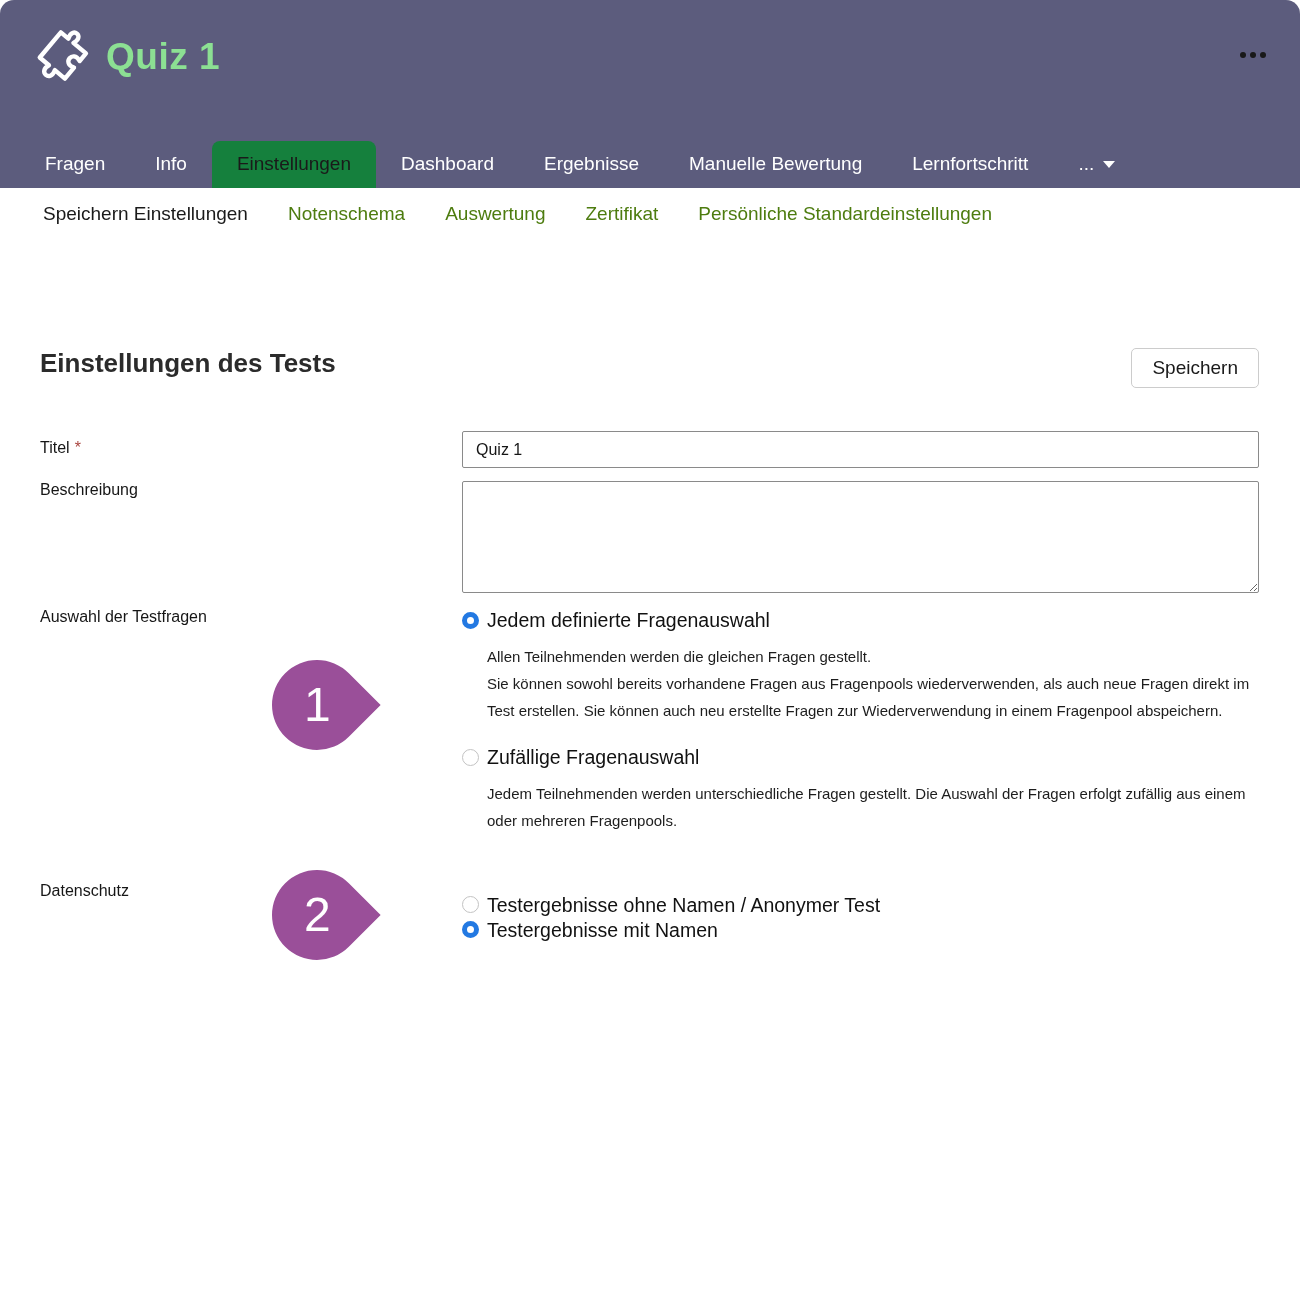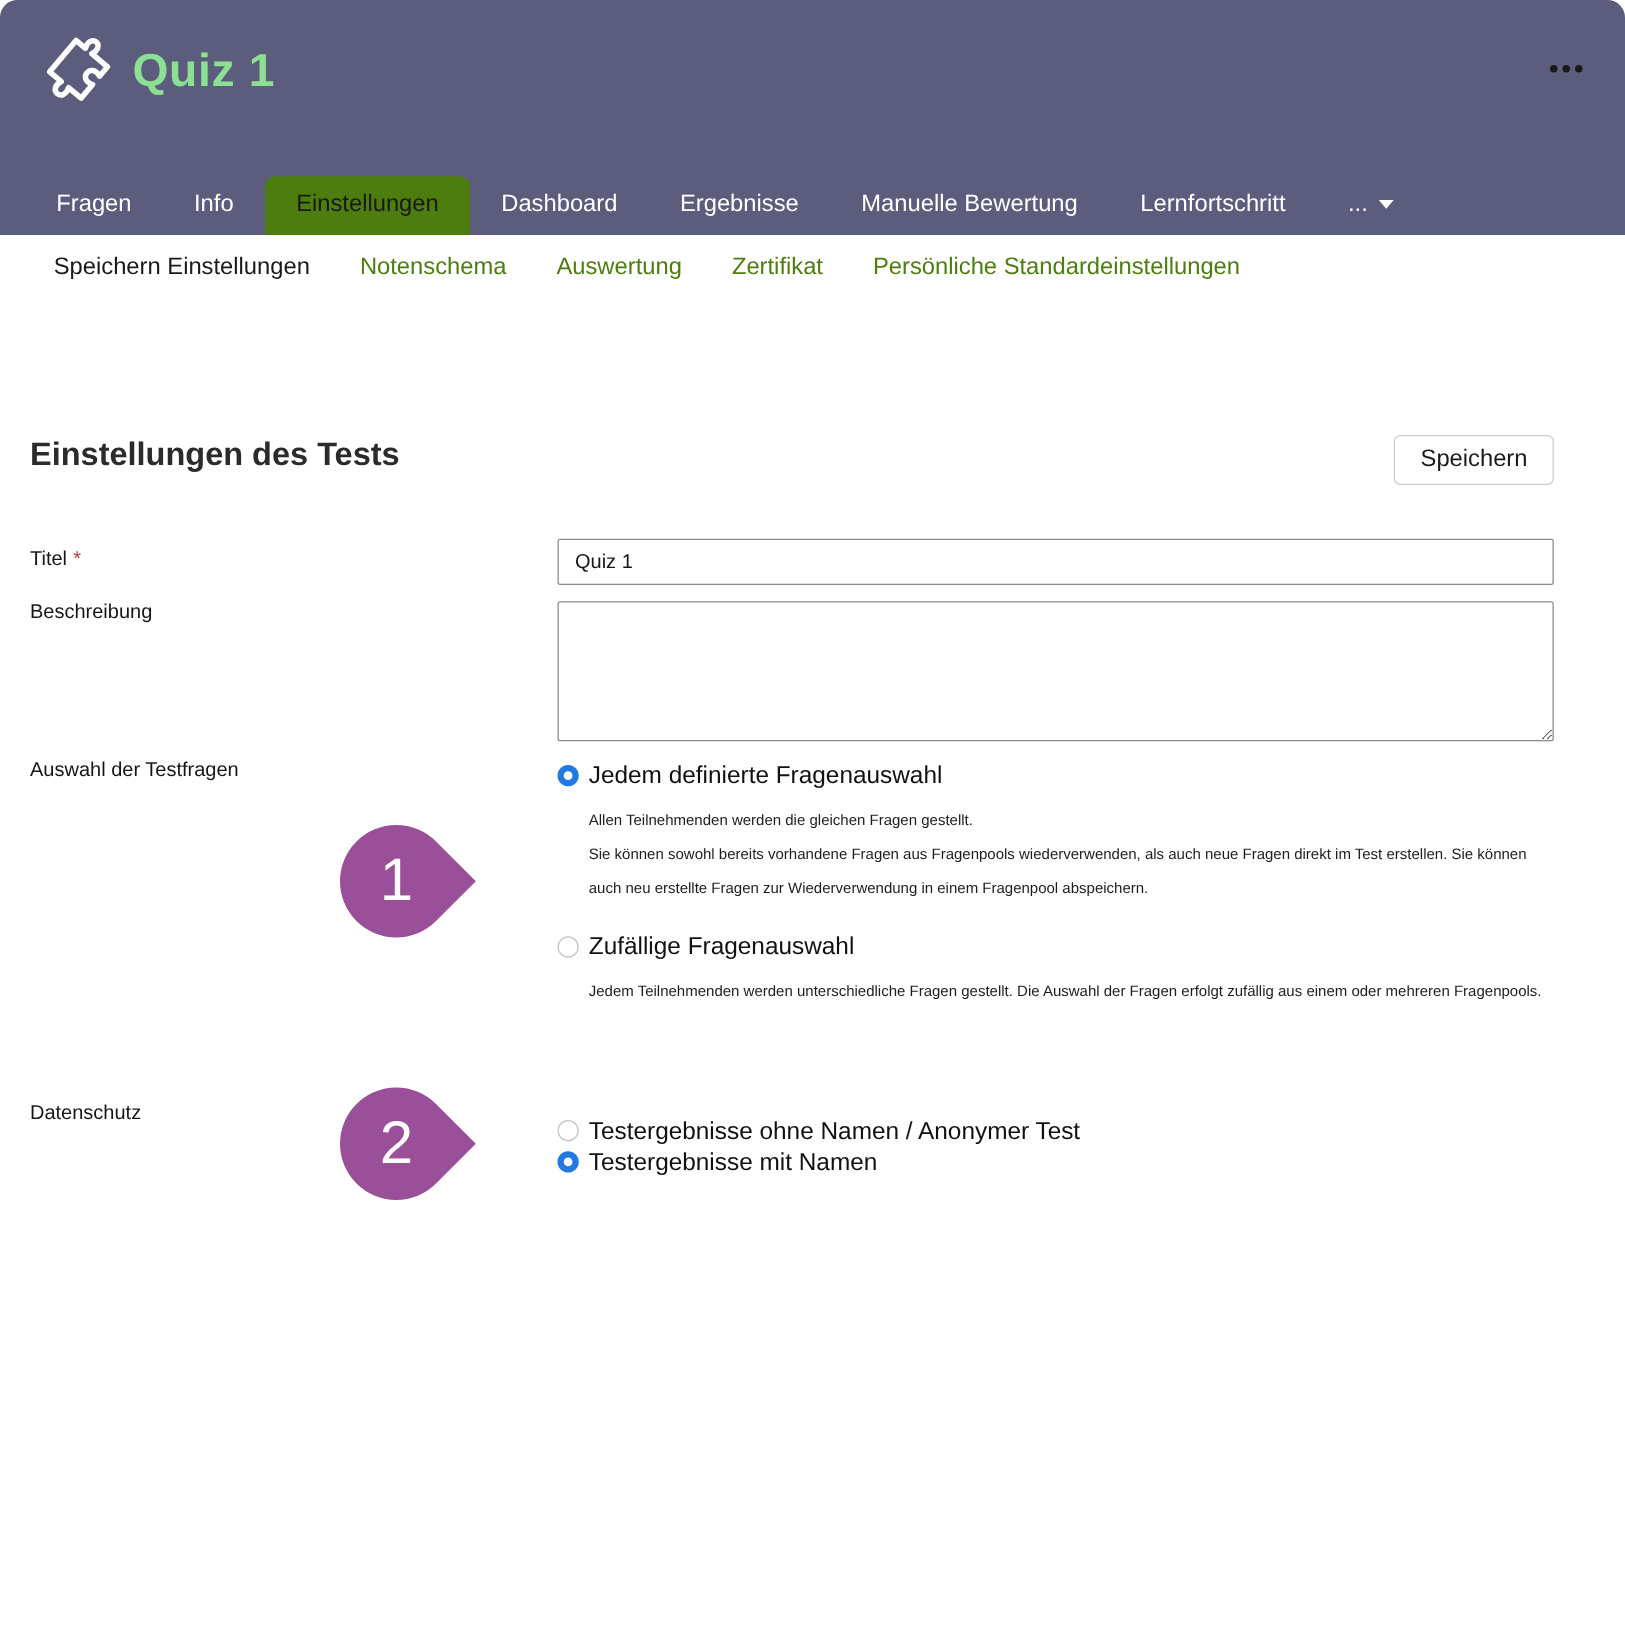--- a/index.html
+++ b/index.html
@@ -35,42 +35,42 @@
   .tabs {
     position: absolute; left: 20px; bottom: 0; right: 10px;
     display: flex; align-items: flex-end;
   }
   .tab {
     padding: 12px 25px 13px;
     font-size: 19px; color: #ffffff;
     white-space: nowrap; cursor: pointer;
   }
   .tab.active {
-    background: #4d7c0f; color: #1a1a1a;
+    background: #15803d; color: #1a1a1a;
     border-radius: 8px 8px 0 0;
     margin-top: 20px;
   }
   .tab .caret {
     display: inline-block; margin-left: 9px;
     width: 0; height: 0; vertical-align: 2px;
     border-left: 6px solid transparent; border-right: 6px solid transparent;
     border-top: 7px solid #ffffff;
   }
 
   
   .subtabs {
     position: absolute; left: 43px; top: 203px; right: 20px;
     display: flex; gap: 40px;
     font-size: 19px;
   }
   .subtab { color: #4d7c0f; cursor: pointer; white-space: nowrap; }
   .subtab.active { color: #1a1a1a; }
 
   
-  .content { position: absolute; left: 24px; top: 0; width: 1219px; height: 1060px; }
+  .content { position: absolute; left: 40px; top: 0; width: 1219px; height: 1060px; }
 
   .form-heading {
     position: absolute; left: 0; top: 348px;
     font-size: 26px; font-weight: bold; color: #2b2b2b;
   }
   .save-btn {
     position: absolute; right: 0; top: 348px;
     font-family: "Liberation Sans", sans-serif;
     font-size: 19px; color: #1a1a1a;
     background: #ffffff; border: 1px solid #cccccc; border-radius: 5px;
@@ -108,21 +108,21 @@
     flex: 0 0 auto;
     width: 17px; height: 17px; margin-top: 4px;
     border-radius: 50%; background: #fff;
     border: 1px solid #c3c3c3;
   }
   .radio-dot.checked { border: 5px solid #2379e2; }
   .radio-label { font-size: 19.5px; color: #111; line-height: 25px; }
 
   .byline {
     margin: 10px 0 0 25px;
-    font-size: 12px; line-height: 27px; color: #1d1d1d;
+    font-size: 15px; line-height: 27px; color: #1d1d1d;
     hyphens: auto; -webkit-hyphens: auto;
   }
   .byline p { margin: 0; }
   .option-2 { margin-top: 21px; }
   .ds-option-2 { margin-top: 11px; }
   .row-datenschutz .radio-dot { margin-top: 3px; }
 
   
   .marker {
     position: absolute; width: 90px; height: 90px;

